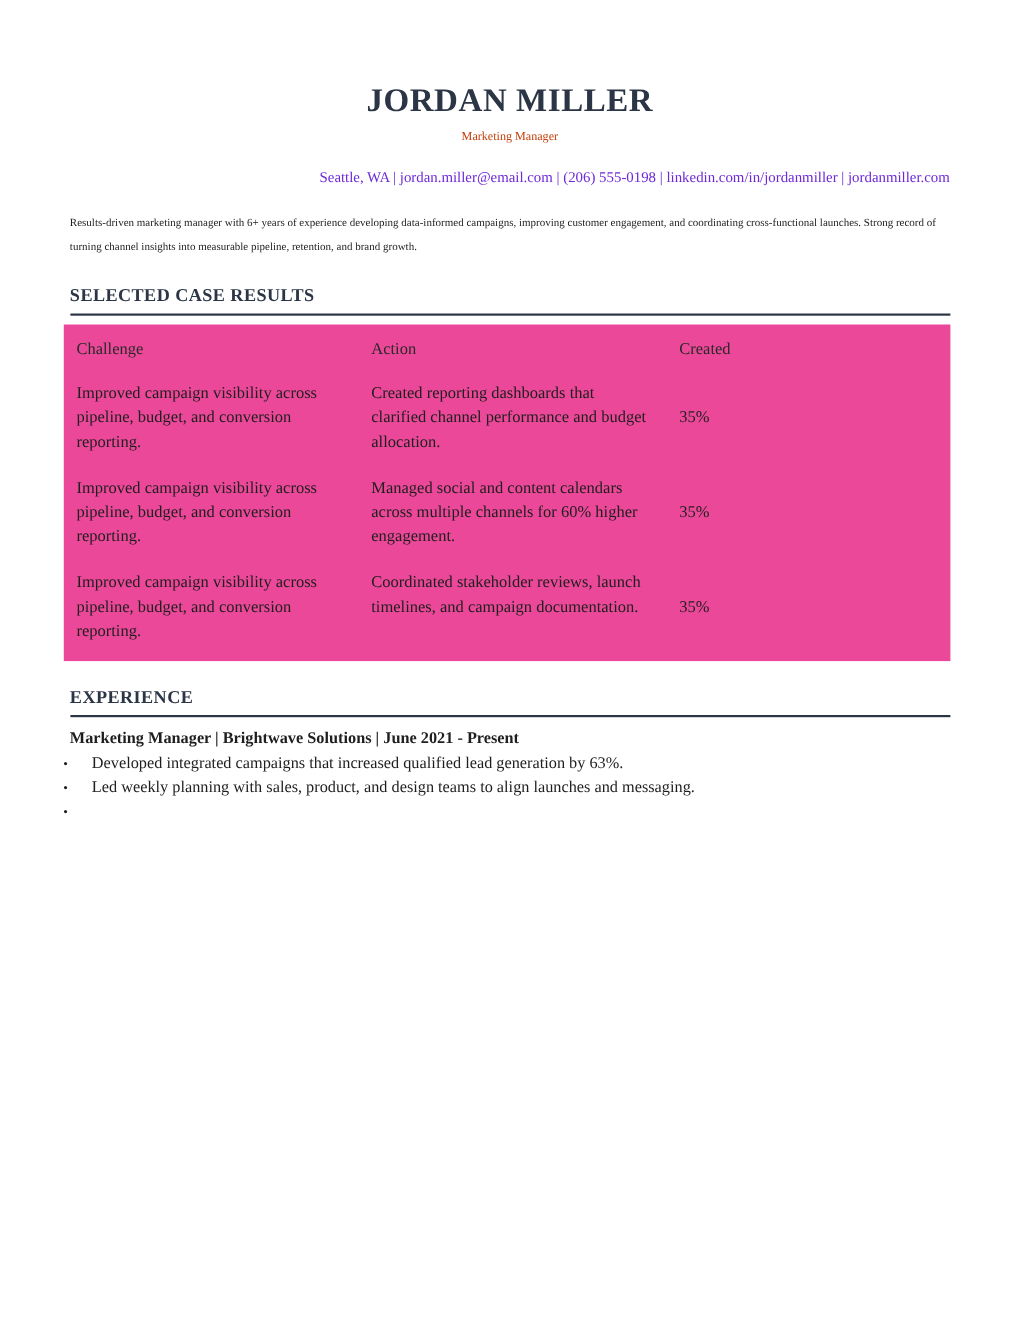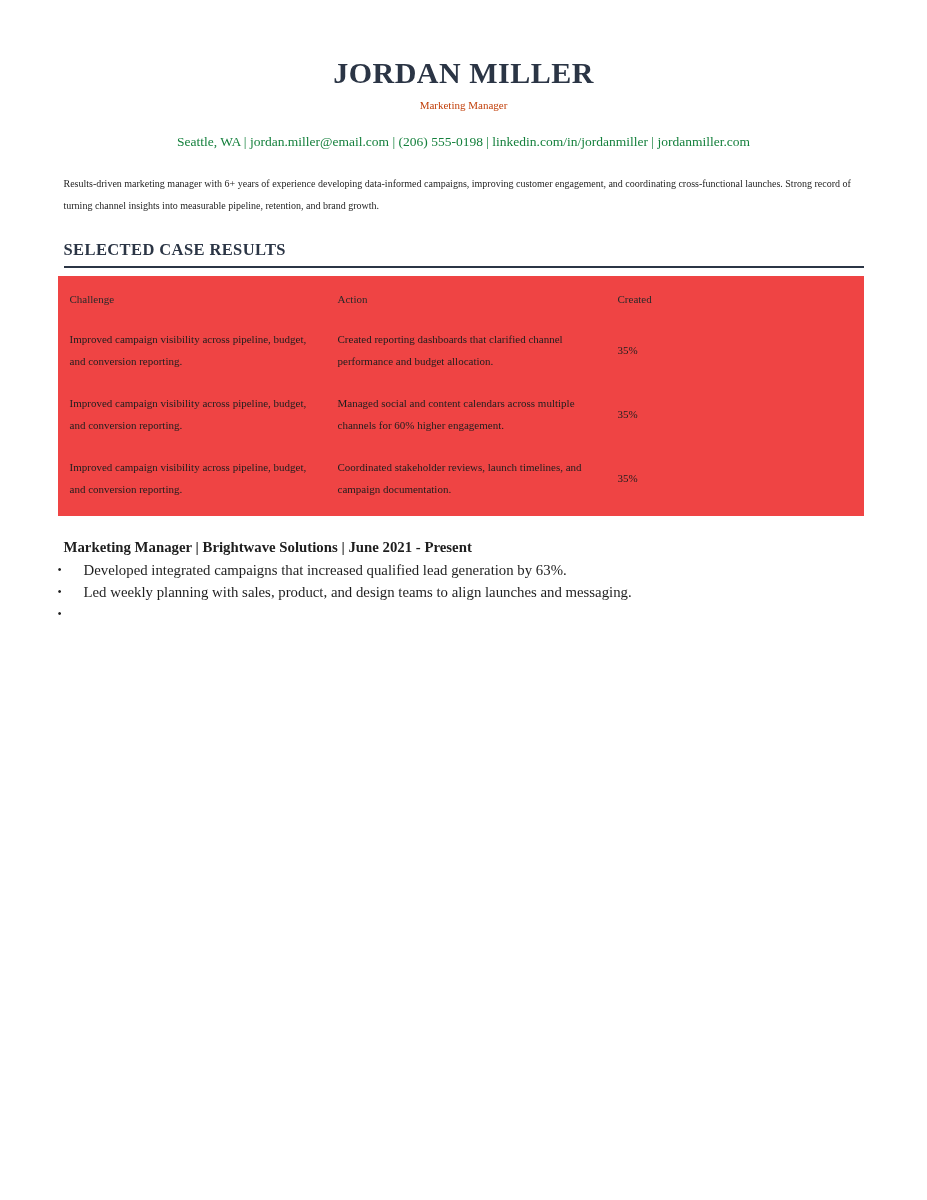--- a/index.html
+++ b/index.html
@@ -5,39 +5,40 @@
   * { margin: 0; padding: 0; box-sizing: border-box; }
   html, body { width: 927px; height: 1200px; background: #ffffff; }
   body {
     font-family: "Liberation Serif", "DejaVu Serif", serif;
     color: #1e1e1e;
     overflow: hidden;
   }
   .page {
     width: 800px;
     margin: 0 auto;
-    padding-top: 56px;
+    padding-top: 75px;
   }
   
   .resume-header { text-align: center; }
   .name {
     font-size: 30px;
     font-weight: bold;
     letter-spacing: 0.5px;
     color: #2b3545;
   }
   .subtitle {
     margin-top: 9px;
     font-size: 11px;
     color: #c2410c;
   }
   .contact-line {
     margin-top: 23px;
     font-size: 13.5px;
-    color: #15803d;
+    color: #6d28d9;
+    text-align: right;
   }
   
   .section { margin-top: 23px; }
   .section-heading {
     font-size: 16.5px;
     font-weight: bold;
     letter-spacing: 0.4px;
     color: #2b3545;
     padding-bottom: 6px;
     border-bottom: 2.5px solid #2b3545;
@@ -46,22 +47,22 @@
     margin-top: 11px;
     font-size: 10px;
     line-height: 22px;
   }
   
   .case-table {
     margin-top: 8px;
     margin-left: -6px;
     width: 806px;
     border-collapse: collapse;
-    background: #ef4444;
-    font-size: 11px;
+    background: #ec4899;
+    font-size: 15px;
     line-height: 22px;
   }
   .case-table th {
     text-align: left;
     font-weight: normal;
     color: #2a2a2a;
     padding: 12px 14px 8px 12px;
     vertical-align: top;
   }
   .case-table td {
@@ -138,20 +139,21 @@
           <tr>
             <td>Improved campaign visibility across pipeline, budget, and conversion reporting.</td>
             <td>Coordinated stakeholder reviews, launch timelines, and campaign documentation.</td>
             <td class="result-cell">35%</td>
           </tr>
         </tbody>
     </table>
   </div>
 
   <div class="section section-experience">
+    <div class="section-heading">EXPERIENCE</div>
     <div class="job-title">Marketing Manager | Brightwave Solutions | June 2021 - Present</div>
     <ul class="bullet-list" id="experience-bullets">
         <li class="bullet-item">
           <span class="bullet-glyph">•</span>
           <span>Developed integrated campaigns that increased qualified lead generation by 63%.</span>
         </li>
         <li class="bullet-item">
           <span class="bullet-glyph">•</span>
           <span>Led weekly planning with sales, product, and design teams to align launches and messaging.</span>
         </li>

